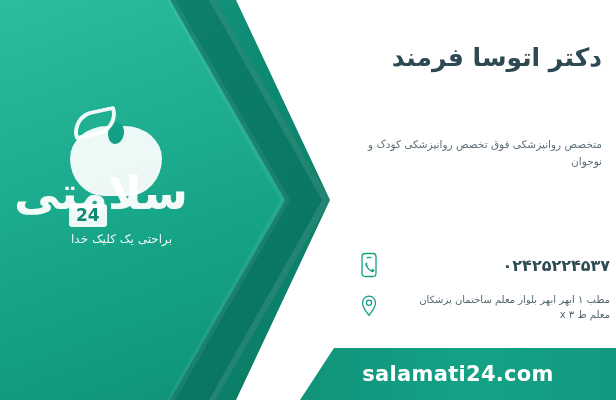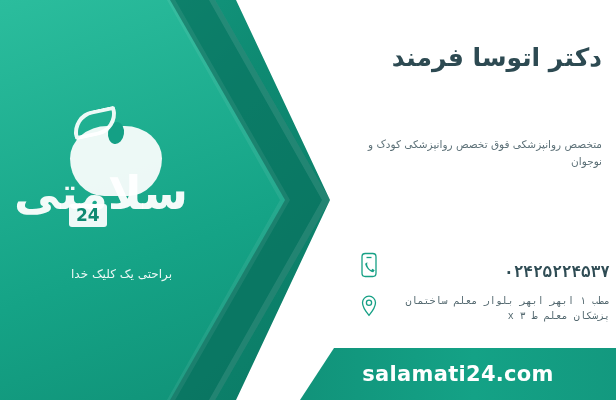--- a/index.html
+++ b/index.html
@@ -124,21 +124,20 @@
     margin-left: 31px;
   }
   .slogan {
     position: absolute;
     left: 0; top: 124px;
     width: 215px;
     text-align: center;
     color: rgba(255,255,255,0.92);
     font-size: 12px;
     direction: rtl;
-    margin-top: 35px;
   }
   .site-url {
     position: absolute;
     left: 10px; top: 252px;
     width: 220px;
     text-align: center;
     color: #ffffff;
     font-size: 17px;
     font-weight: 700;
     letter-spacing: 0.4px;
@@ -175,26 +174,25 @@
     right: 18px; top: 136px;
     width: 250px;
     font-size: 10.5px;
     color: #5d7178;
     line-height: 1.6;
   }
 
   .contact-row {
     position: absolute;
     display: flex;
-    align-items: flex-end;
+    align-items: center;
     justify-content: flex-start;
     flex-direction: row-reverse;
     width: 258px;
     right: 10px;
-    font-family: Liberation Mono, monospace;
   }
   .contact-phone { top: 248px; }
   .contact-addr  { top: 290px; }
   .contact-text {
     flex: 1;
     text-align: right;
     padding-right: 0;
     padding-left: 10px;
     color: #3f5b63;
   }

